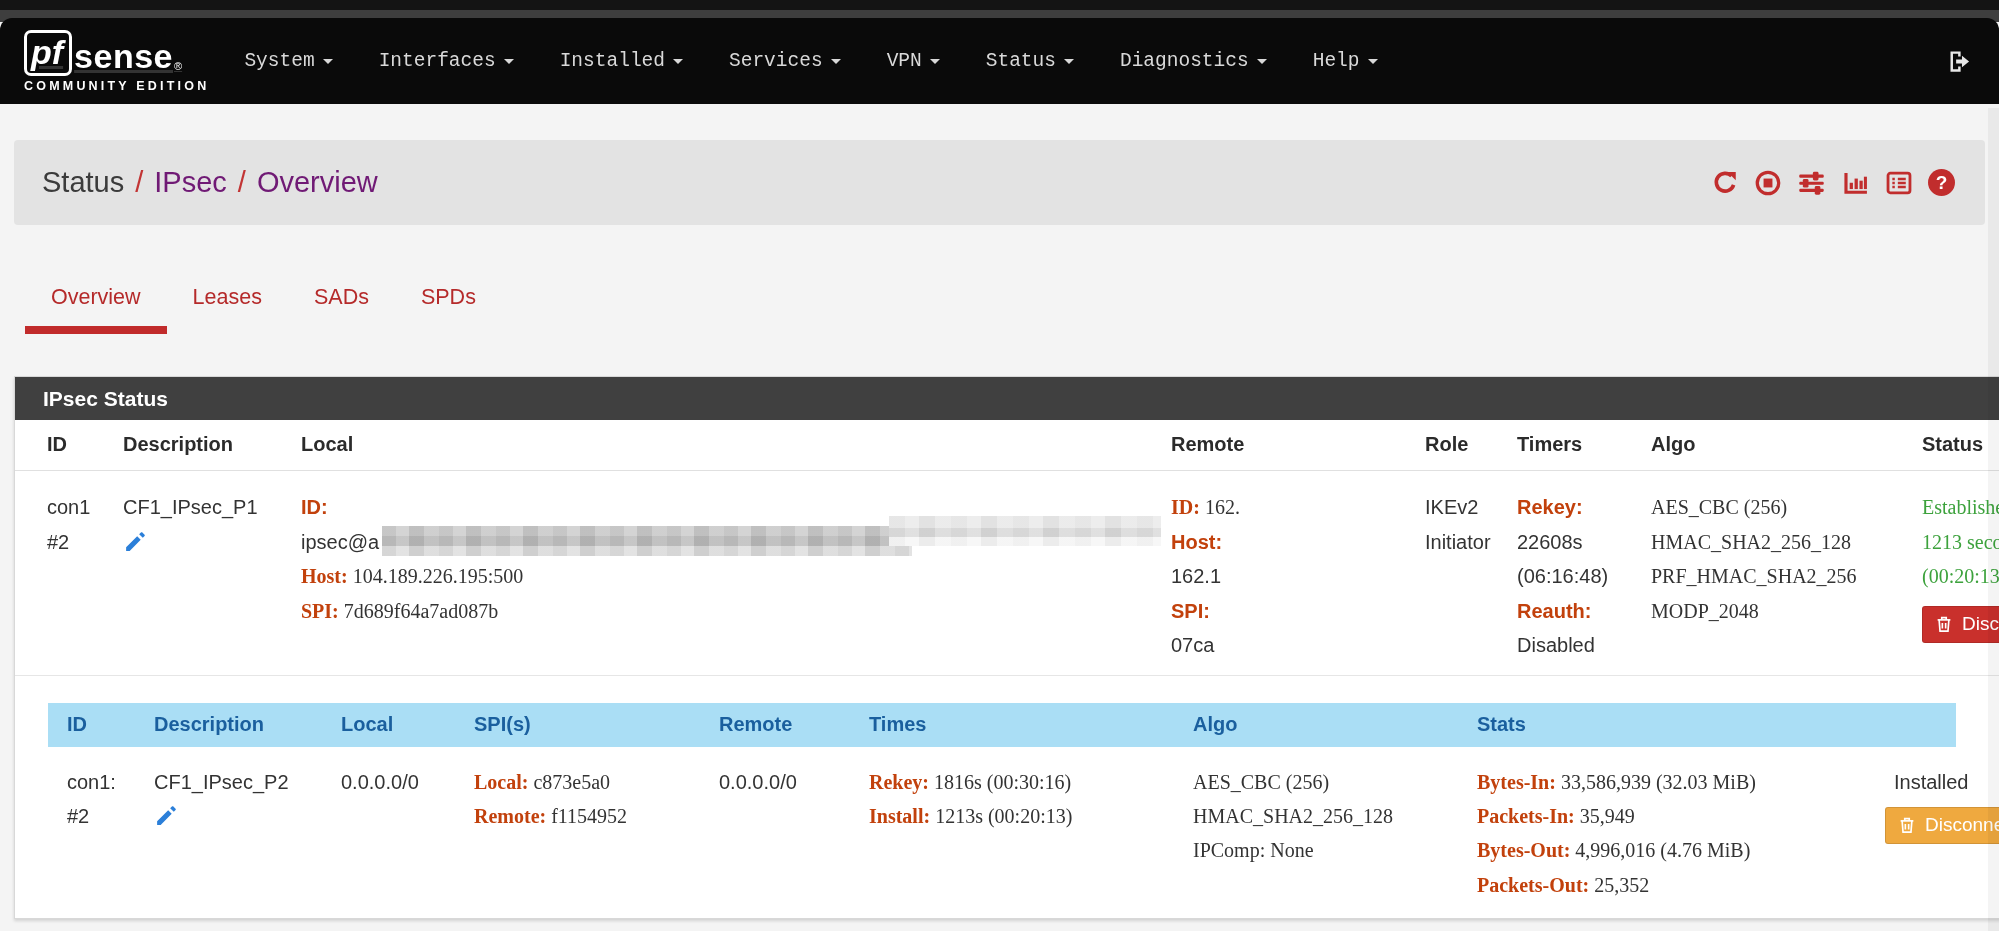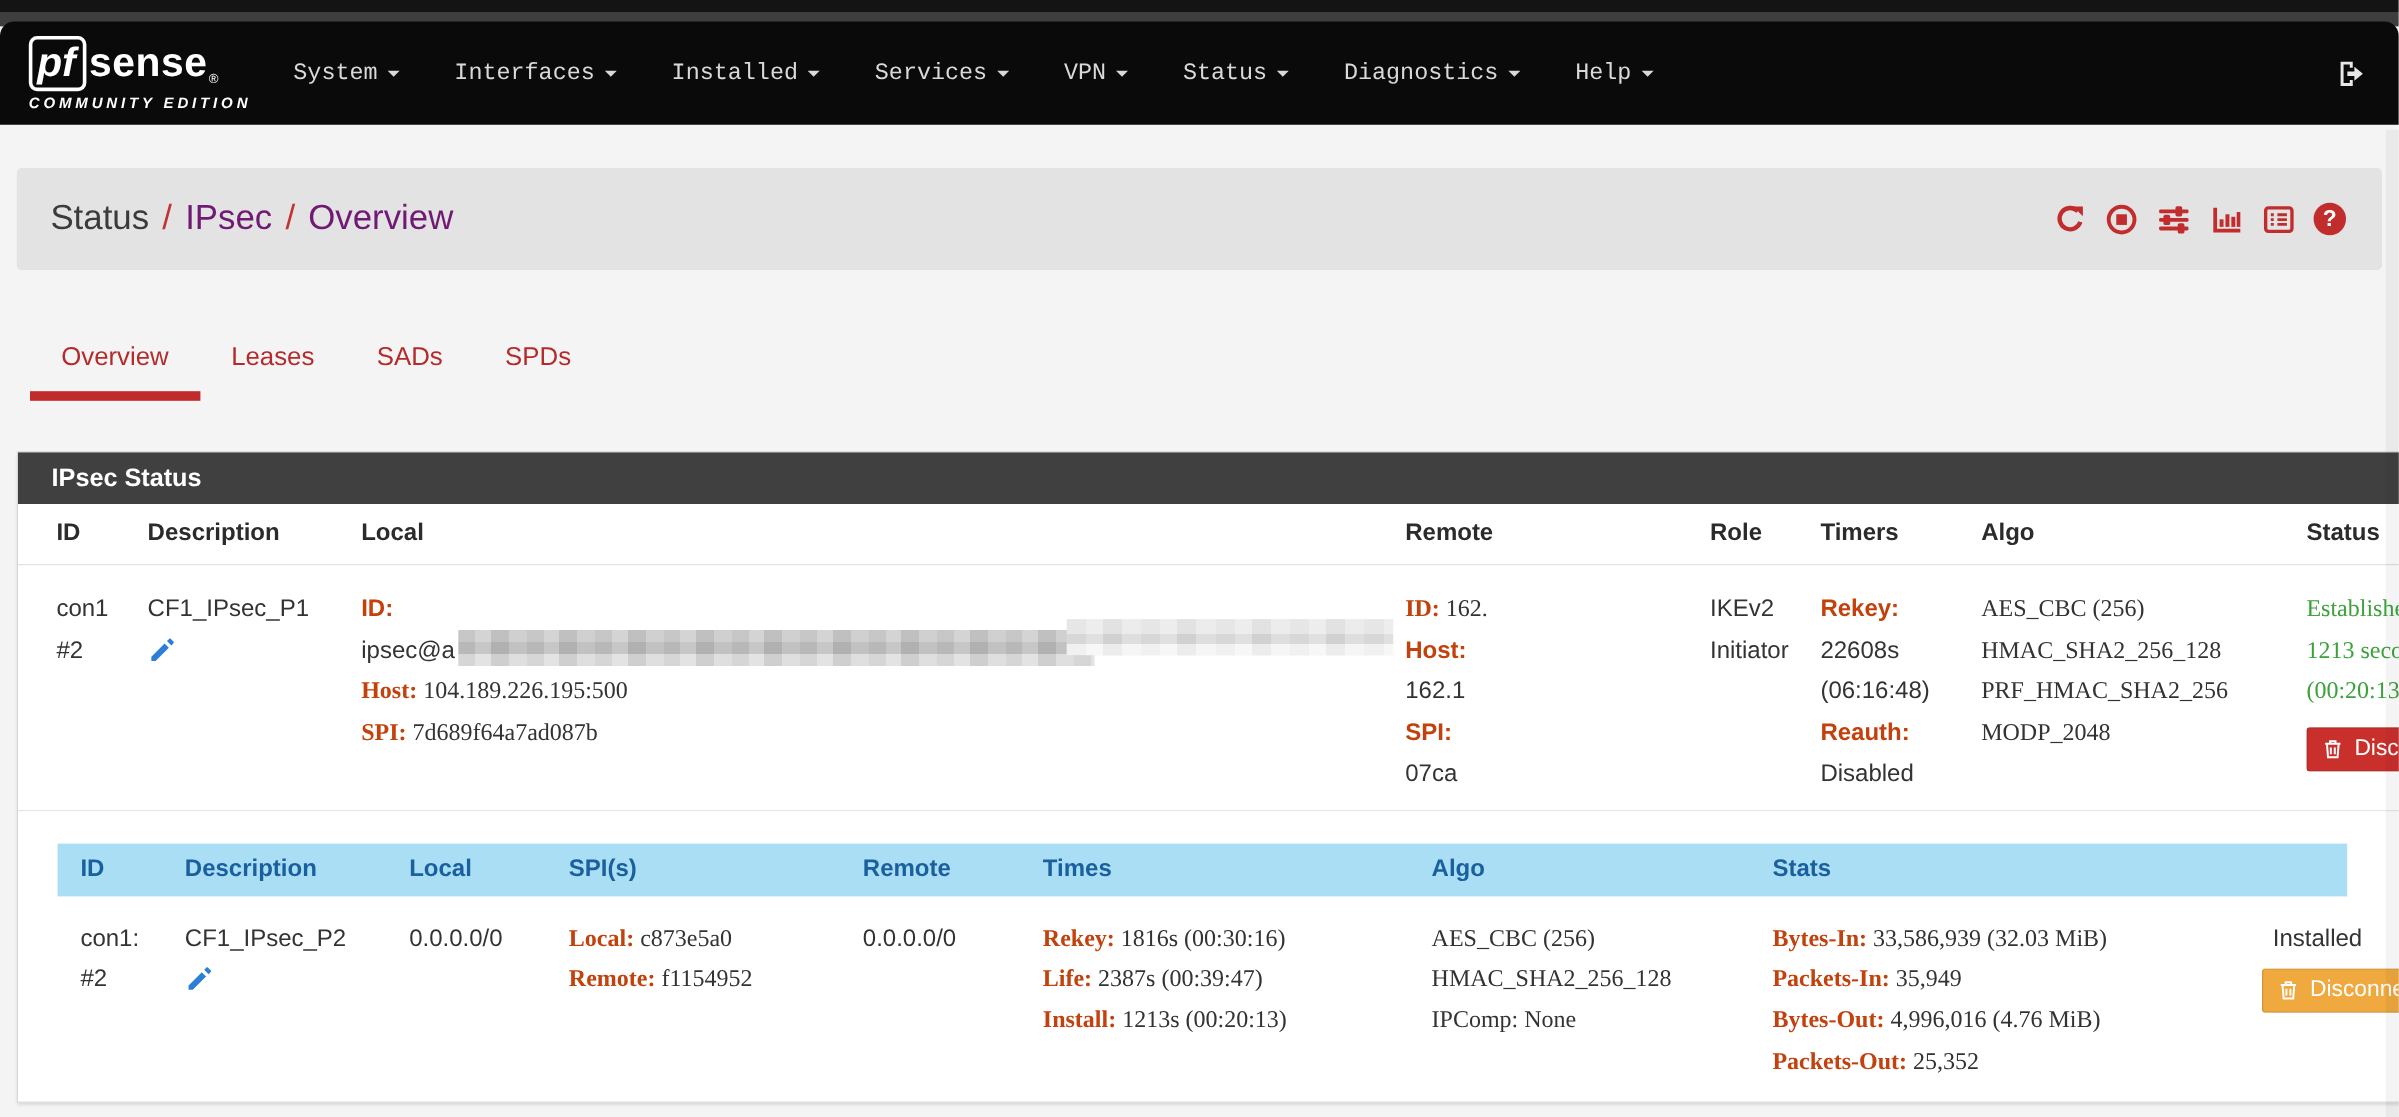--- a/index.html
+++ b/index.html
@@ -13,28 +13,28 @@
   }
   
   .chrome-strip { height: 22px; background: linear-gradient(#141414 0 45%, #3e3e3e 45% 100%); }
   .navbar {
     height: 86px; background: #0a0a0a;
     border-radius: 12px 12px 0 0; margin-top: -4px;
     display: flex; align-items: center;
     position: relative;
   }
   .brand { display: flex; flex-direction: column; margin-left: 24px; cursor: pointer; }
-  .brand-row { display: flex; align-items: center; }
+  .brand-row { display: flex; align-items: flex-end; text-decoration: underline; }
   .pf-box {
     border: 3px solid #fff; border-radius: 7px; padding: 0 6px 2px 4px;
     font-style: italic; font-weight: 800; font-size: 34px; color: #fff; line-height: 38px;
   }
   .sense { font-weight: 800; font-size: 34px; color: #fff; margin-left: 2px; letter-spacing: .5px; }
   .reg { font-size: 11px; color: #fff; align-self: flex-end; margin: 0 0 4px 1px; }
-  .edition { font-size: 12.5px; font-weight: bold; letter-spacing: 3.2px; color: #fff; margin-top: 3px; font-style: italic; }
+  .edition { font-size: 12.5px; font-weight: bold; letter-spacing: 3.2px; color: #fff; margin-top: 3px; }
   .nav-menu { display: flex; margin-left: 12px; }
   .nav-item {
     padding: 10px 23px; font-size: 19.5px; color: #d9d9d9; cursor: pointer; white-space: nowrap; font-family: Liberation Mono, monospace;
   }
   .caret {
     display: inline-block; width: 0; height: 0; margin-left: 8px; vertical-align: middle;
     border: 5px solid transparent; border-top-color: #d9d9d9; transform: translateY(3px);
   }
   .logout { margin-left: auto; margin-right: 26px; cursor: pointer; display: flex; }
   
@@ -288,21 +288,20 @@
       </span>
     </div>
     <div class="cell">0.0.0.0/0</div>
     <div class="cell">
       <div class="nowrap"><b>Local:</b> <span>c873e5a0</span></div>
       <div class="nowrap"><b>Remote:</b> <span>f1154952</span></div>
     </div>
     <div class="cell">0.0.0.0/0</div>
     <div class="cell">
       <div class="nowrap"><b>Rekey:</b> <span>1816s (00:30:16)</span></div>
-      <div class="nowrap"><b>Life:</b> <span>2387s (00:39:47)</span></div>
       <div class="nowrap"><b>Install:</b> <span>1213s (00:20:13)</span></div>
     </div>
     <div class="cell">
       <div class="nowrap">AES_CBC (256)</div>
       <div class="nowrap">HMAC_SHA2_256_128</div>
       <div class="nowrap">IPComp: None</div>
     </div>
     <div class="cell">
       <div class="nowrap"><b>Bytes-In:</b> <span>33,586,939 (32.03 MiB)</span></div>
       <div class="nowrap"><b>Packets-In:</b> <span>35,949</span></div>

